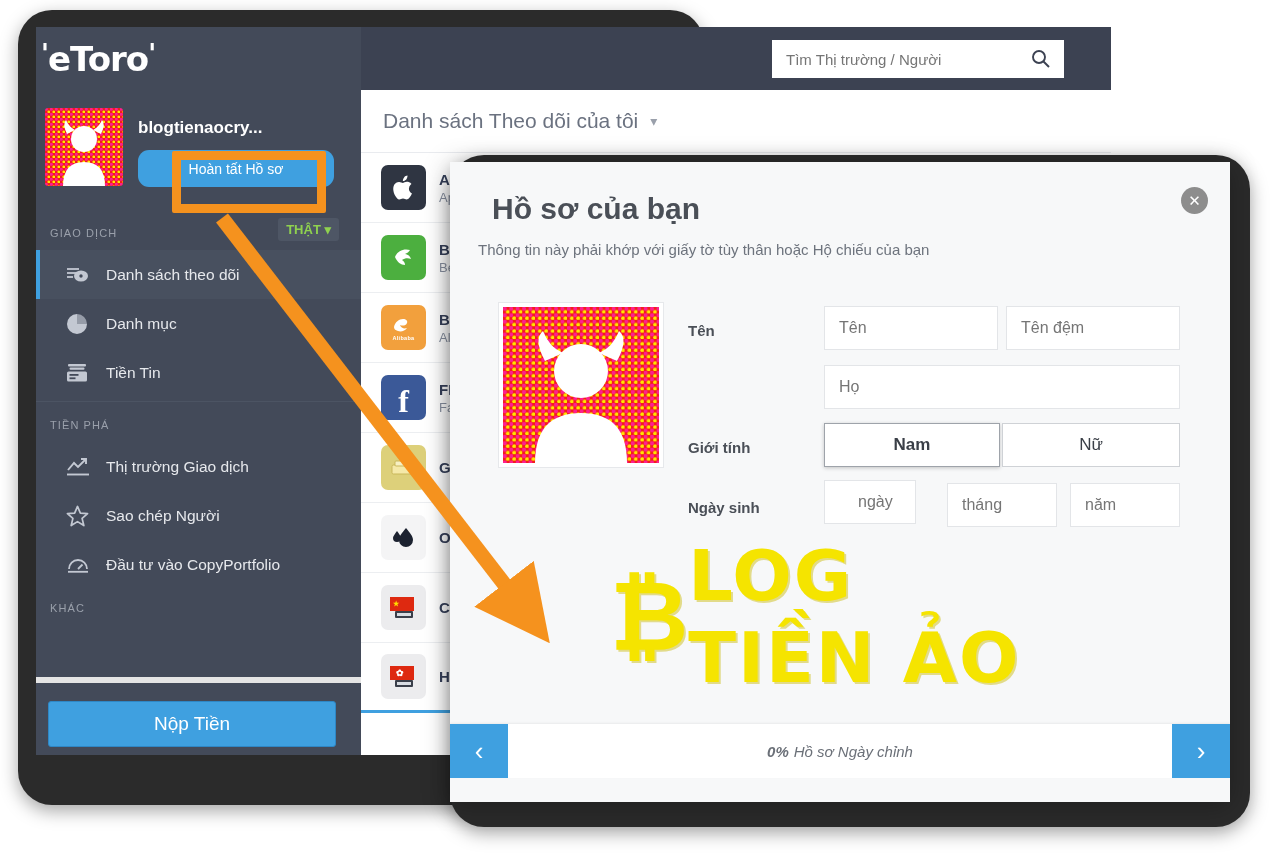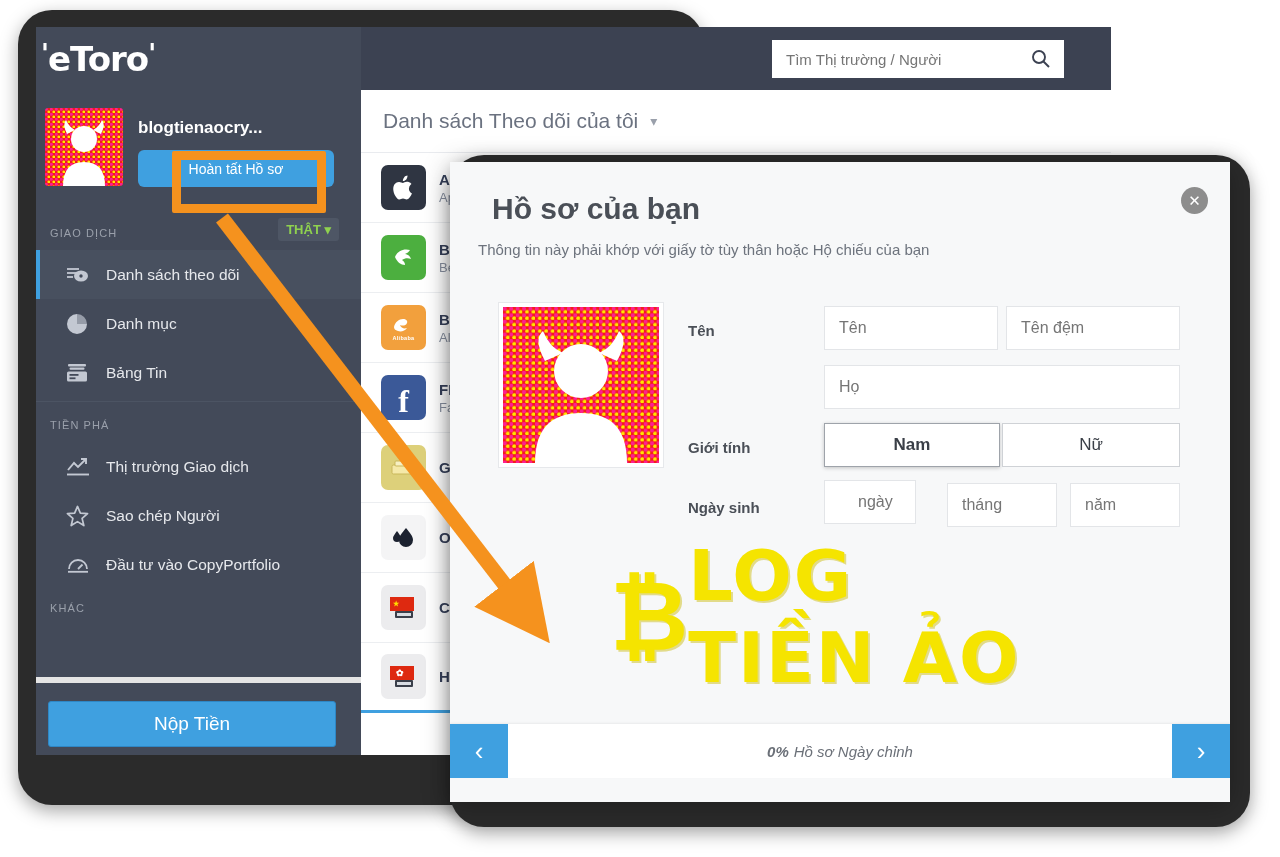--- a/index.html
+++ b/index.html
@@ -46,21 +46,21 @@
     position: absolute; left: 9px; top: 18px; width: 78px; height: 78px;
     border-radius: 3px; overflow: hidden;
   }
   #sidebar-username {
     position: absolute; left: 102px; top: 28px;
     font-size: 17px; font-weight: bold; color: #fff;
     white-space: nowrap; overflow: hidden; width: 200px;
   }
   #complete-profile-btn {
     position: absolute; left: 102px; top: 60px; width: 196px; height: 37px;
-    background: #3fa0e0; border: none; border-radius: 6px;
+    background: #3fa0e0; border: none; border-radius: 11px;
     color: #fff; font-size: 14px; cursor: pointer;
     font-family: "Liberation Sans", sans-serif;
   }
 
   .side-section-title {
     font-size: 11px; color: #9aa0ab; letter-spacing: 1.1px;
     padding-left: 14px; height: 28px; line-height: 22px;
   }
   #trade-row { position: relative; height: 28px; }
   #real-badge {
@@ -277,21 +277,21 @@
       <div class="nav-item">
         <span class="ico">
           <svg width="22" height="20" viewBox="0 0 22 20" fill="#c3c8d2">
             <rect x="2" y="1" width="18" height="2.4" rx="1"></rect>
             <rect x="3.5" y="4.6" width="15" height="2.2" rx="1"></rect>
             <rect x="1" y="8.5" width="20" height="10" rx="1.6"></rect>
             <rect x="3.5" y="11" width="9" height="1.8" fill="#434a59"></rect>
             <rect x="3.5" y="14.4" width="6" height="1.8" fill="#434a59"></rect>
           </svg>
         </span>
-        <span>Bảng Tin</span>
+        <span>Tiền Tin</span>
       </div>
 
       <div class="nav-divider"></div>
       <div class="side-section-title" style="margin-top:12px">TIỀN PHÁ</div>
 
       <div class="nav-item">
         <span class="ico">
           <svg width="24" height="20" viewBox="0 0 24 20" fill="none" stroke="#c3c8d2" stroke-width="1.9">
             <polyline points="2,13 8,6 12,10 20,2"></polyline>
               <polyline points="15,2 20,2 20,7"></polyline>

